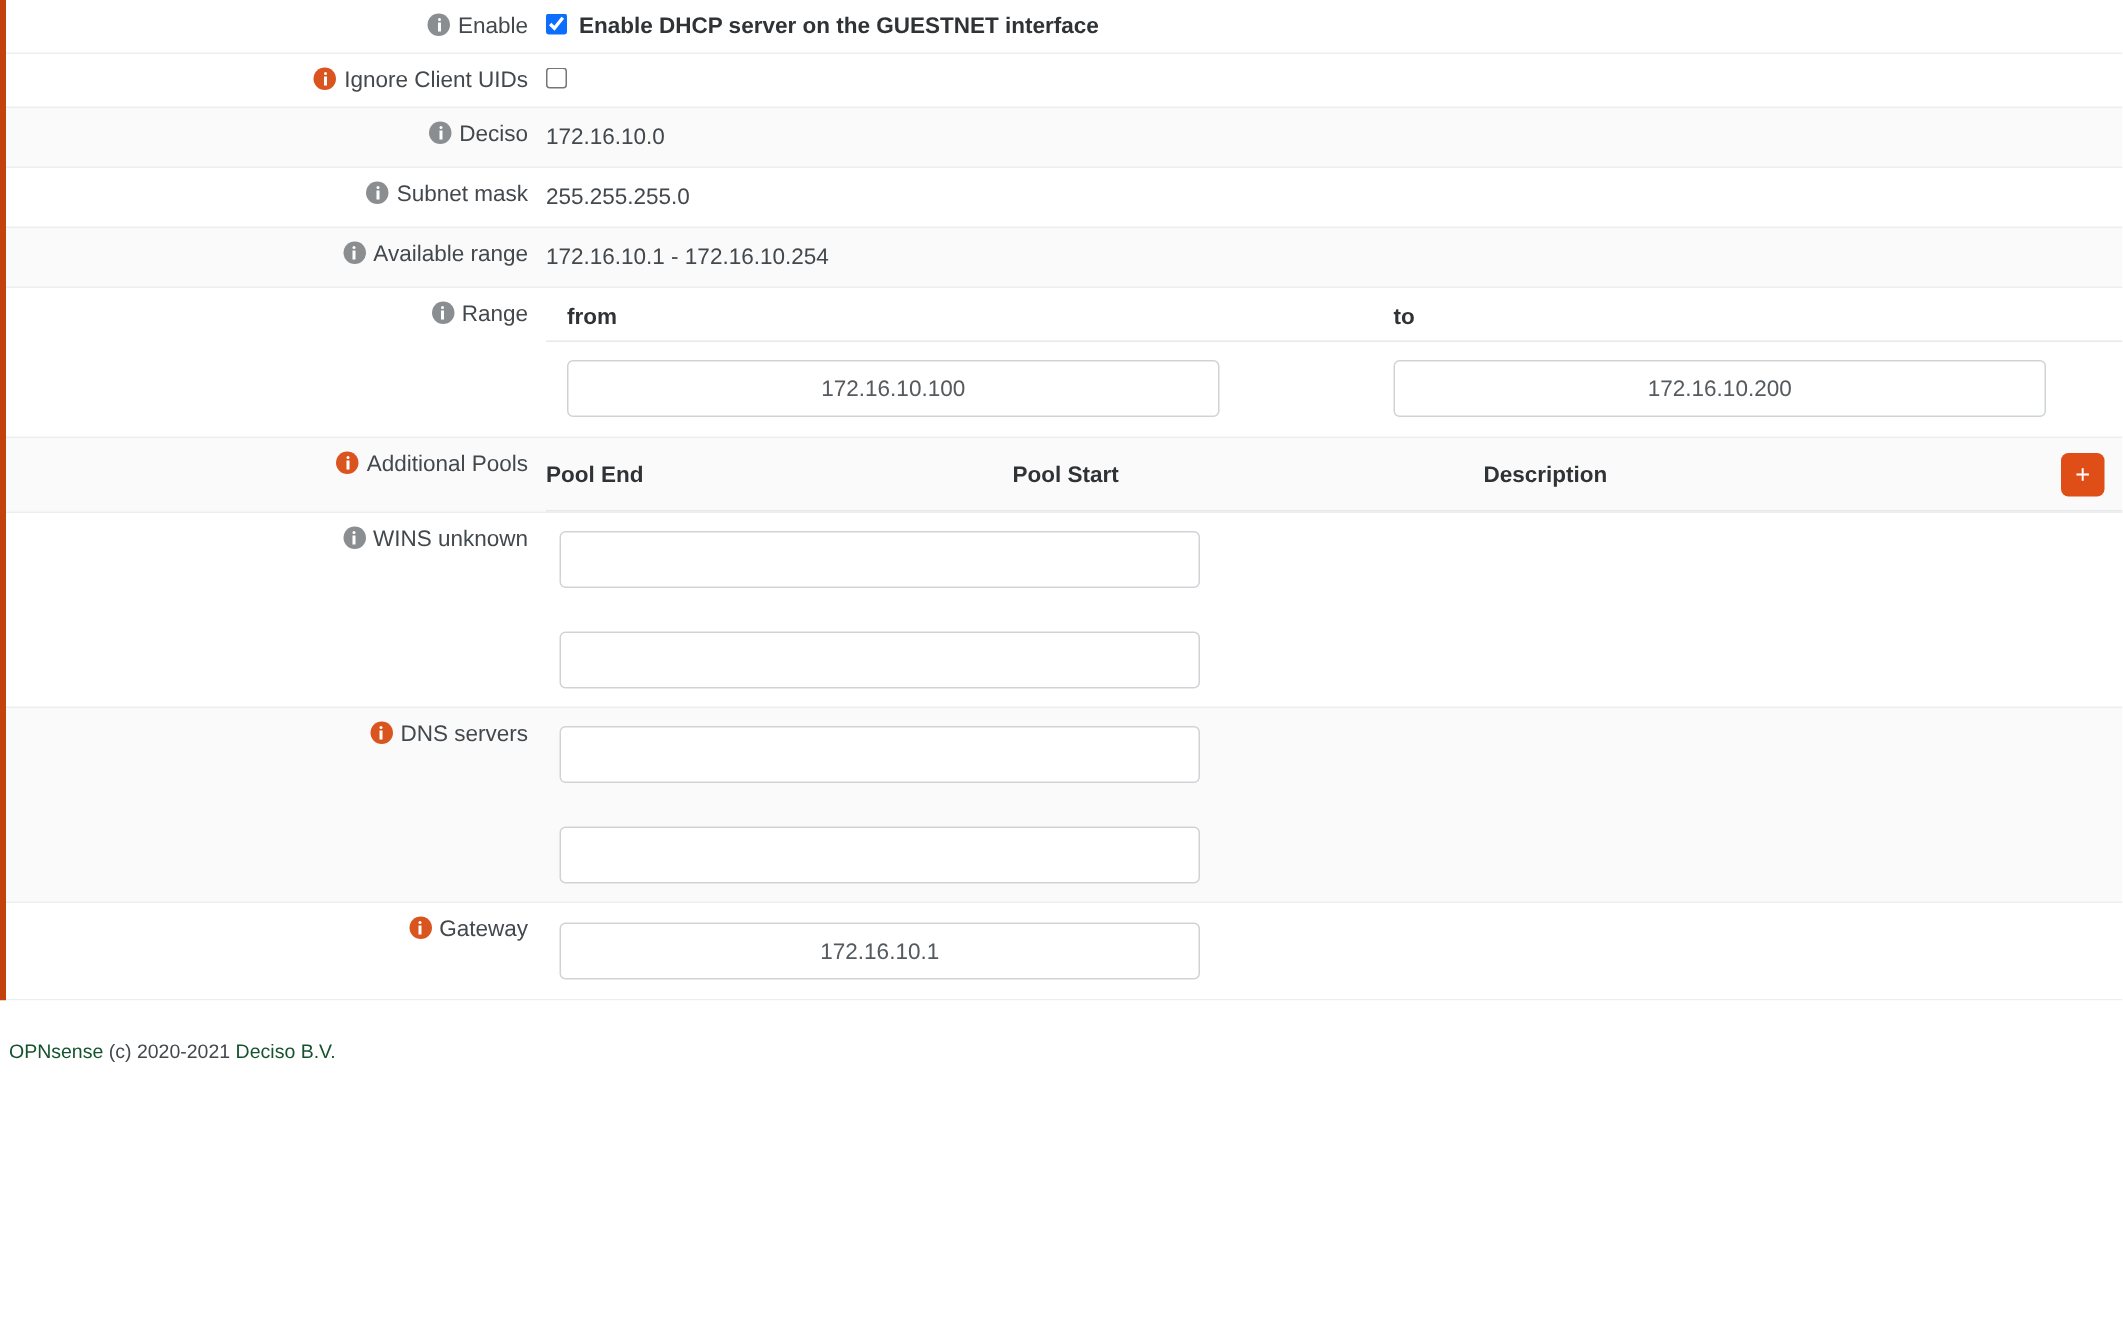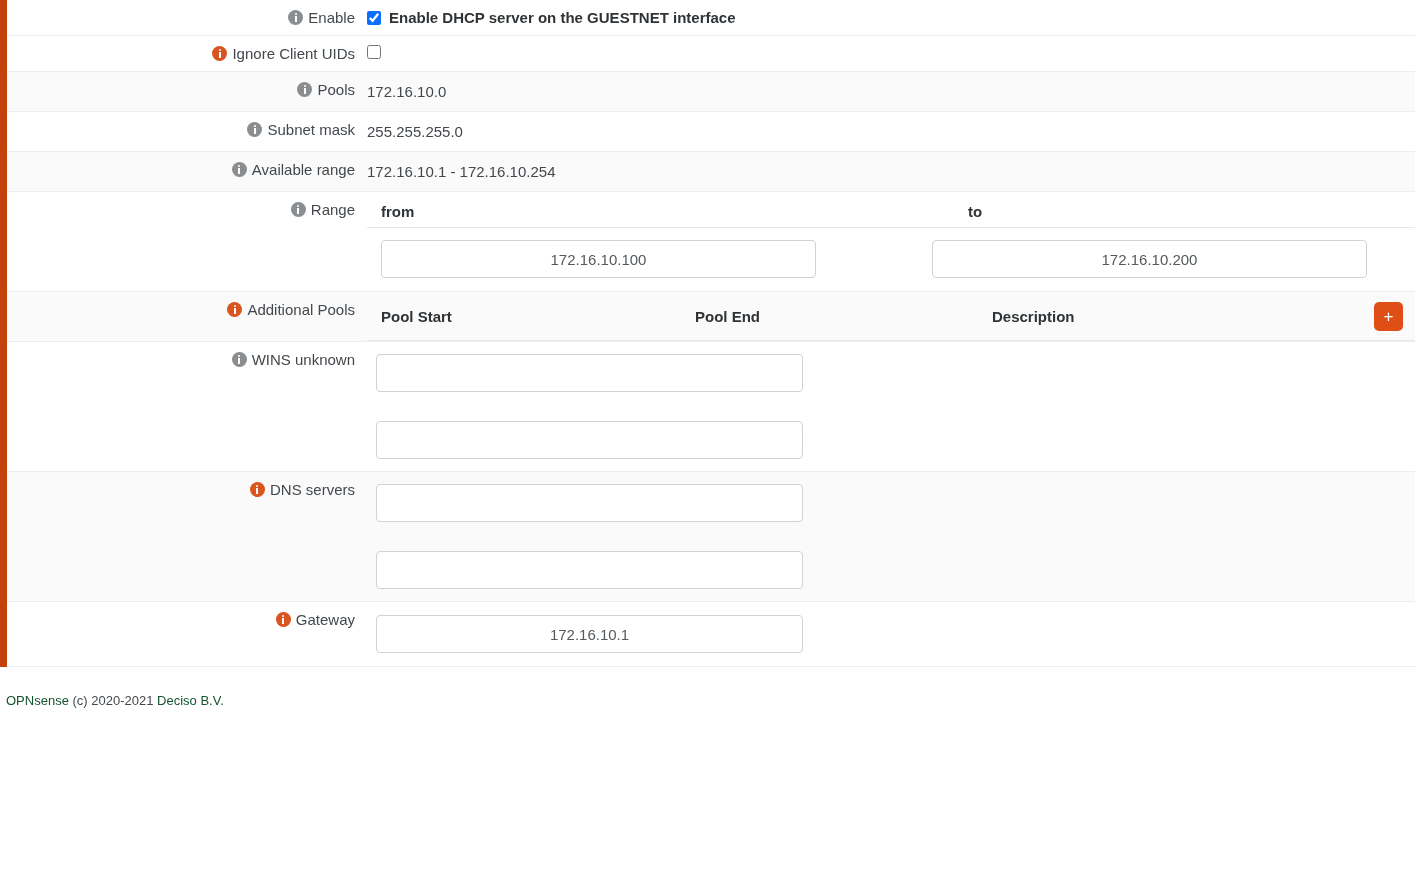--- a/index.html
+++ b/index.html
@@ -12,21 +12,21 @@
     width: 1415px;
     height: 880px;
     font-family: "Liberation Sans", sans-serif;
     font-size: 15px;
     color: #3c3c3c;
     overflow: hidden;
   }
 
   .form-wrap {
     width: 1415px;
-    border-left: 7px solid #c2410c;
+    border-left: 4px solid #c2410c;
     box-sizing: border-box;
   }
 
   .row {
     display: flex;
     align-items: flex-start;
     border-bottom: 1px solid #eceff1;
     box-sizing: border-box;
     background: #ffffff;
   }
@@ -81,21 +81,20 @@
     left: 6.5px;
     top: 6px;
     width: 2px;
     height: 6px;
     background: #ffffff;
   }
 
   
   .check-line {
     display: flex;
-    align-items: center;
     padding: 9px 0 9px 0;
   }
   input[type="checkbox"] {
     width: 14px;
     height: 14px;
     margin: 0 8px 0 0;
     padding: 0;
     accent-color: #0d6efd;
     cursor: pointer;
   }
@@ -134,21 +133,20 @@
   }
 
   
   .range-table {
     width: 100%;
   }
   .range-head {
     display: flex;
     border-bottom: 1px solid #e6e8ea;
     padding: 0 0 7px 0;
-    gap: 36px;
   }
   .range-head .col-from {
     width: 565px;
     min-width: 565px;
     padding: 11px 0 0 14px;
     box-sizing: border-box;
   }
   .range-head .col-to {
     flex: 1 1 auto;
     padding: 11px 0 0 0;
@@ -269,21 +267,21 @@
     <div class="field-cell">
       <div class="check-line">
         <input type="checkbox" style="">
         <span class="check-label"></span>
       </div>
     </div>
   </div>
 
   <div class="row alt">
     <div class="label-cell">
-      <span class="info-icon"></span><span>Pools</span>
+      <span class="info-icon"></span><span>Deciso</span>
     </div>
     <div class="field-cell">
       <div class="static-val">172.16.10.0</div>
     </div>
   </div>
 
   <div class="row">
     <div class="label-cell">
       <span class="info-icon"></span><span>Subnet mask</span>
     </div>
@@ -327,22 +325,22 @@
     </div>
   </div>
 
   <div class="row alt">
     <div class="label-cell">
       <span class="info-icon orange"></span><span>Additional Pools</span>
     </div>
     <div class="field-cell">
       <div class="pool-table">
         <div class="pool-head">
+          <div class="pool-th pool-th-end">Pool End</div>
           <div class="pool-th pool-th-start">Pool Start</div>
-          <div class="pool-th pool-th-end">Pool End</div>
           <div class="pool-th pool-th-desc">Description</div>
           <button class="add-btn">+</button>
         </div>
       </div>
     </div>
   </div>
 
   <div class="row">
     <div class="label-cell">
       <span class="info-icon"></span><span>WINS unknown</span>

